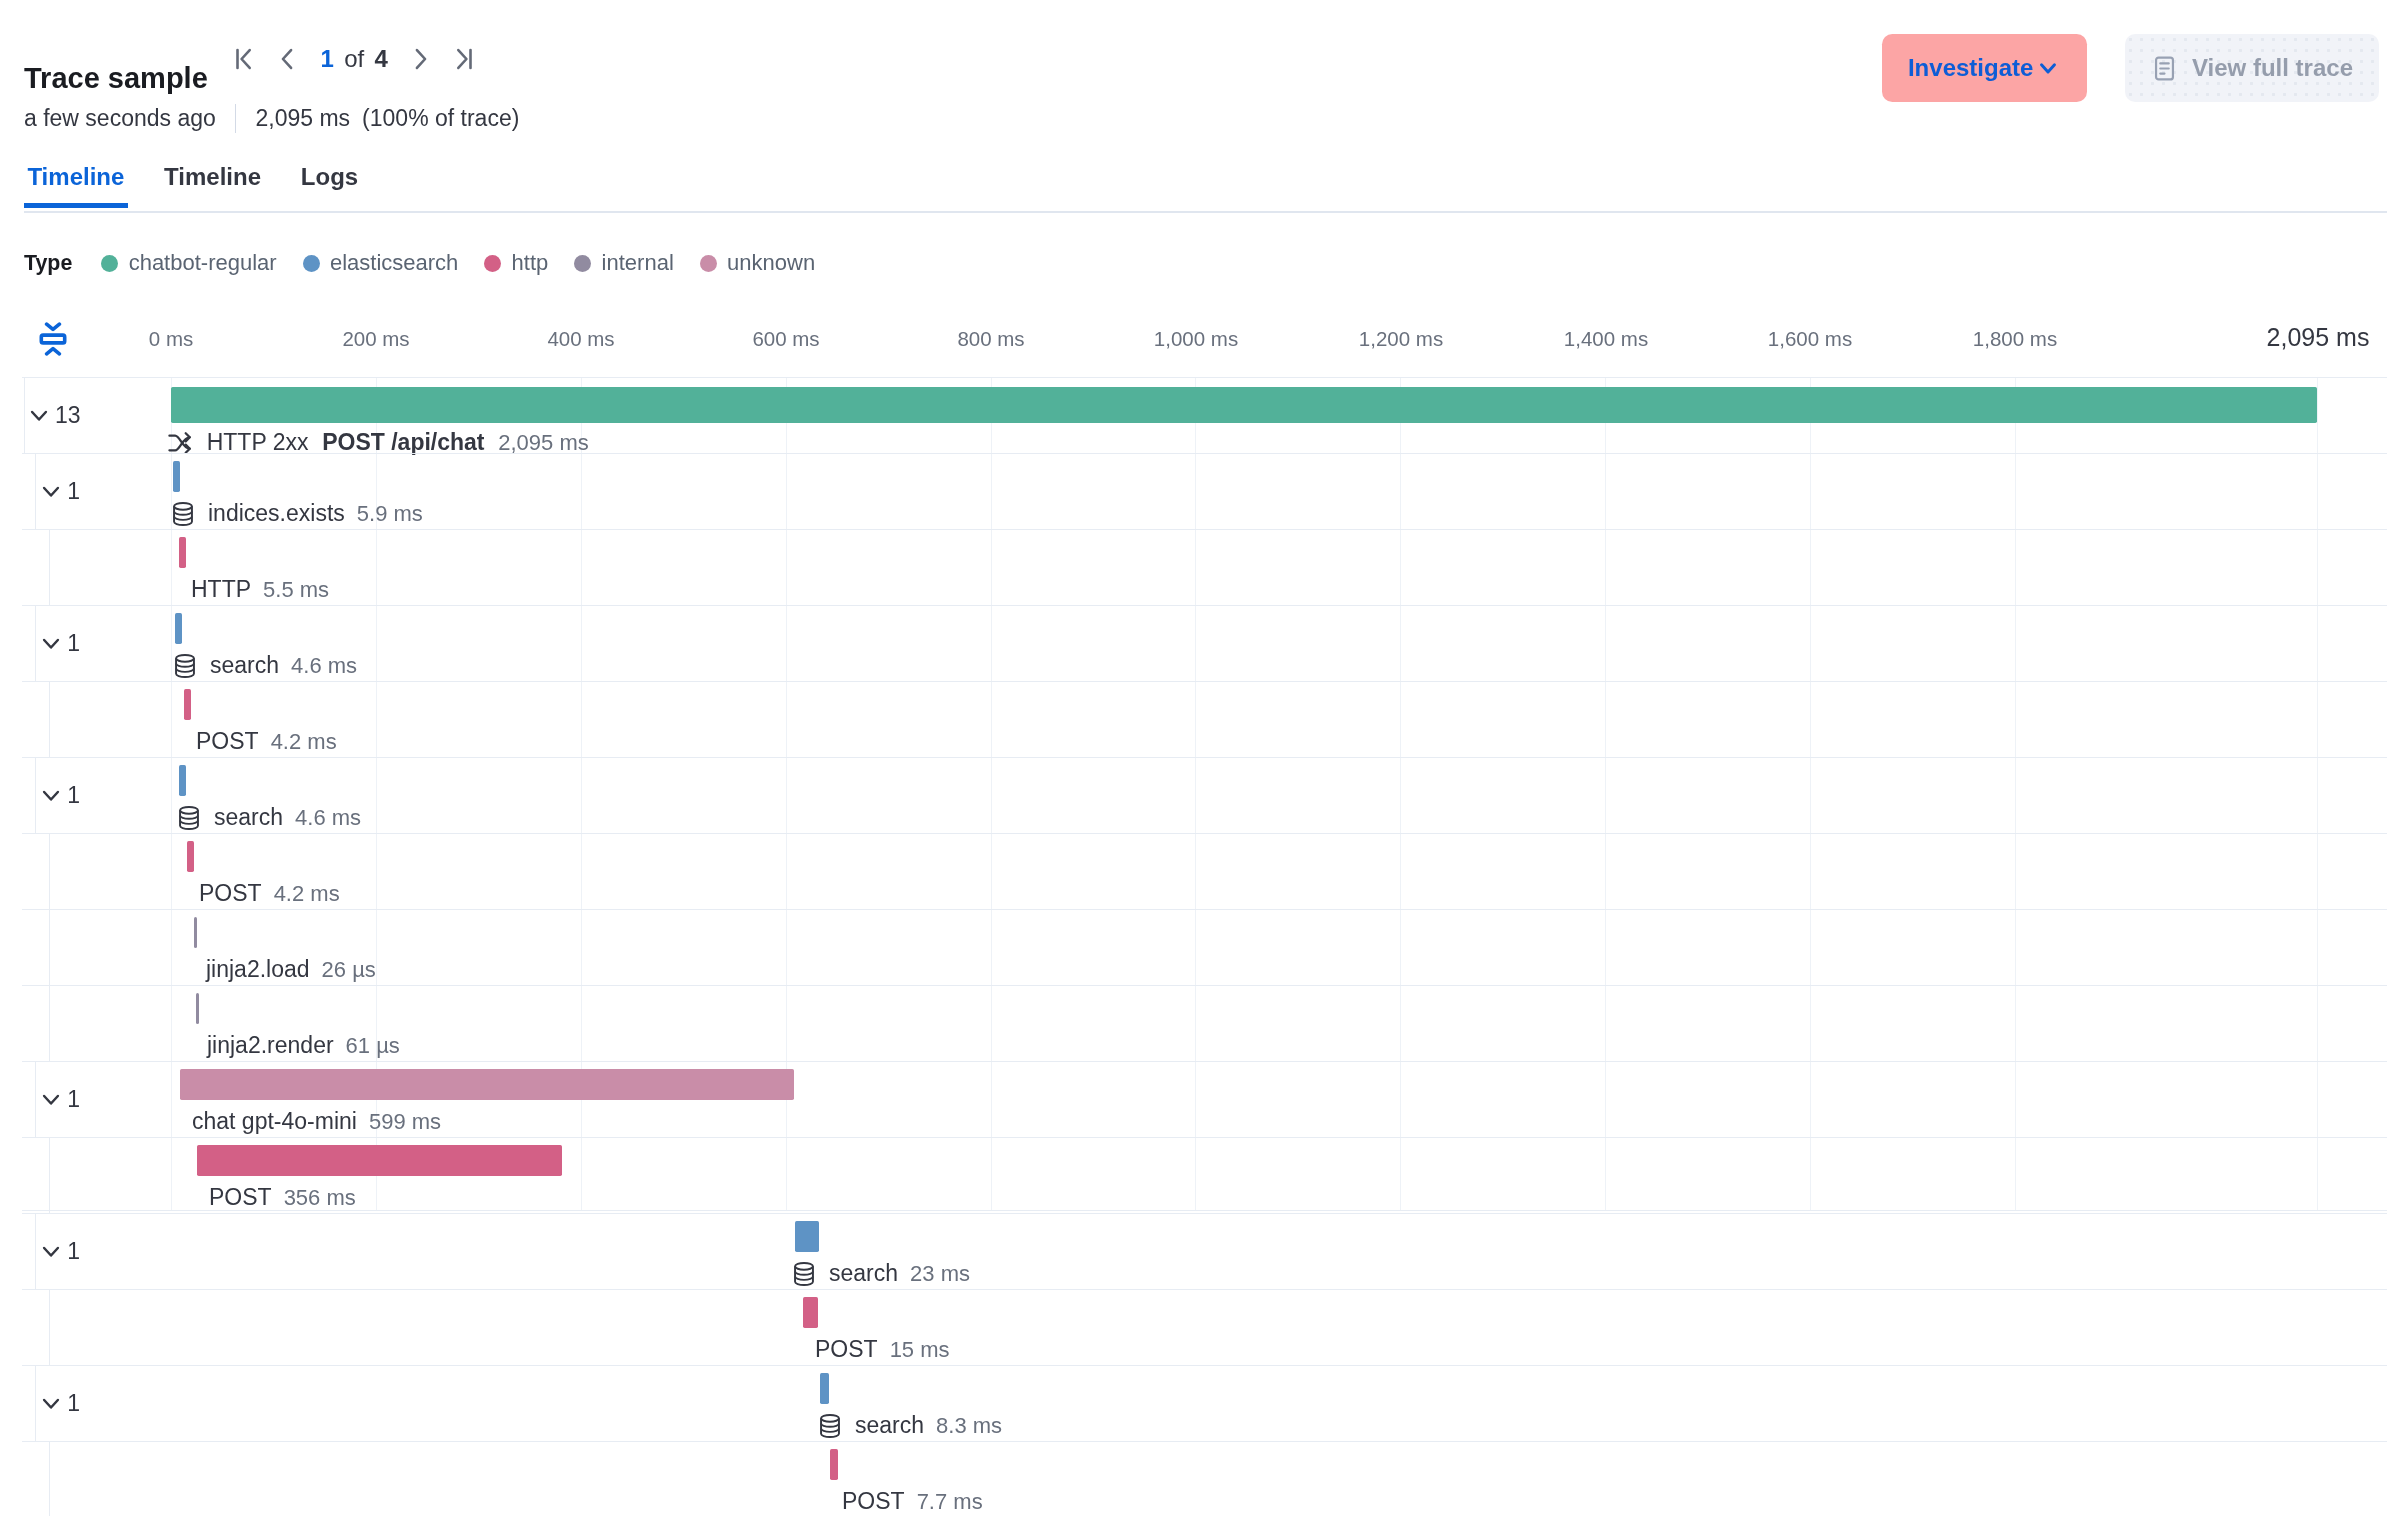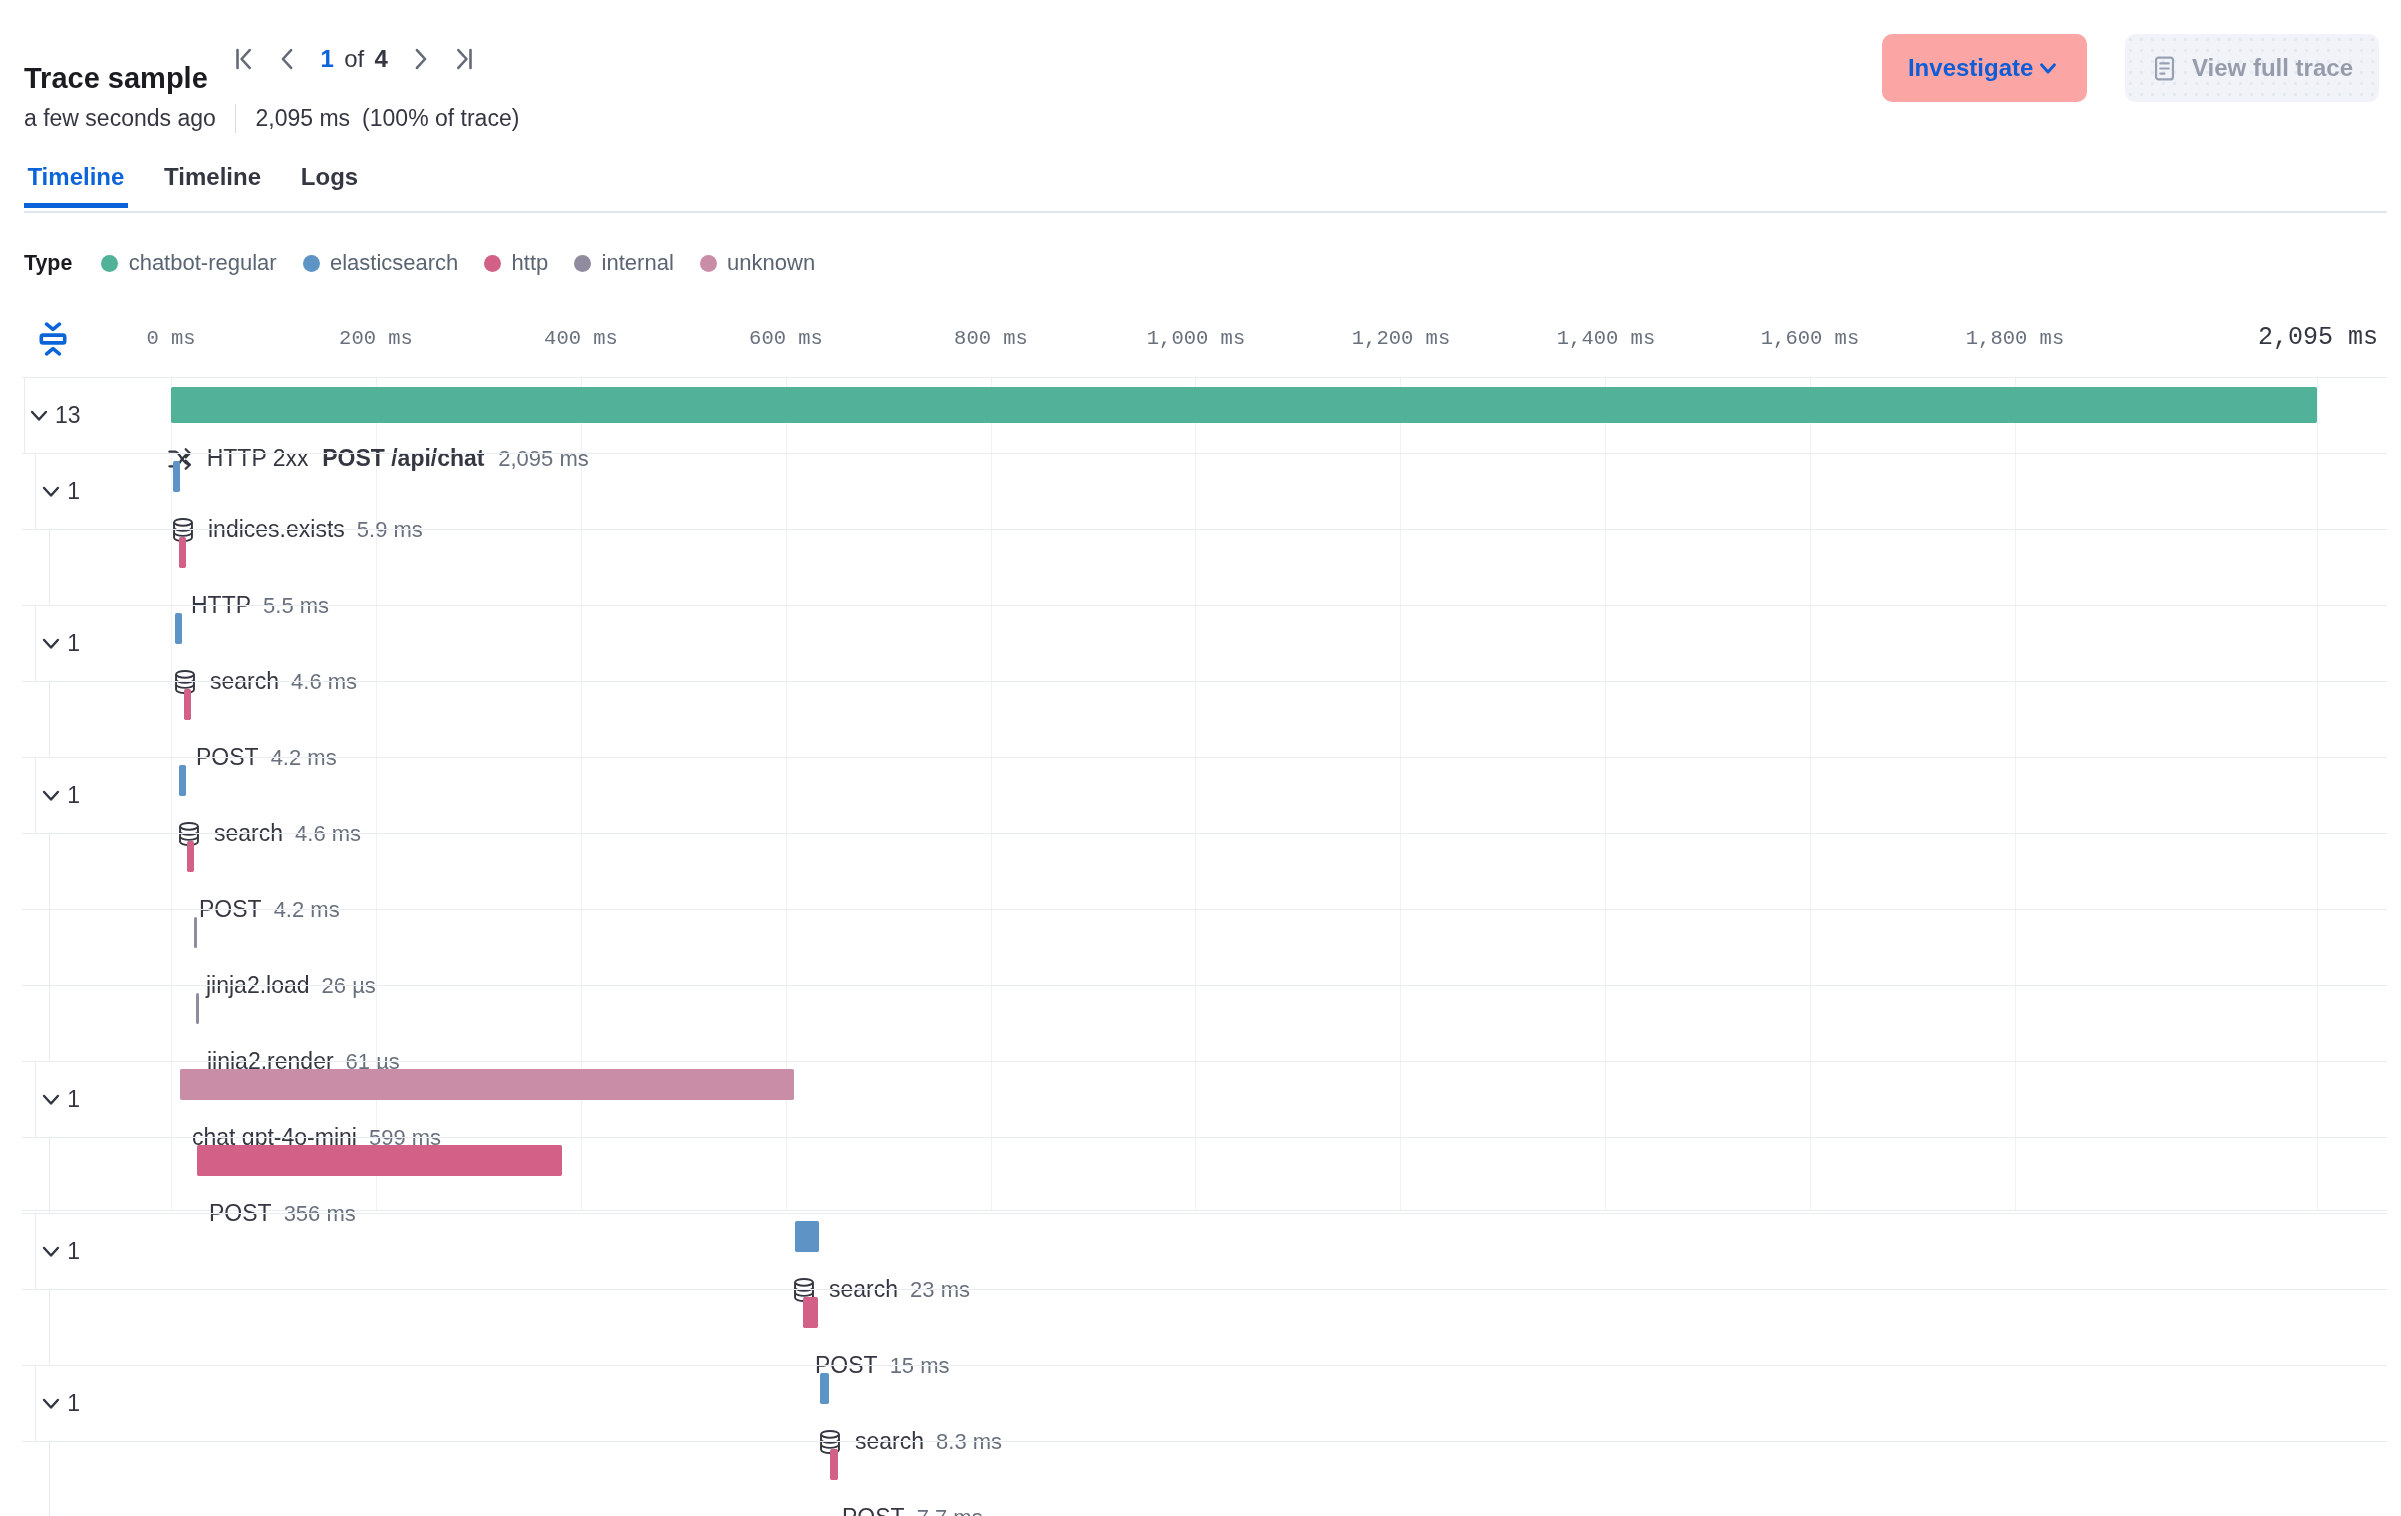--- a/index.html
+++ b/index.html
@@ -41,35 +41,35 @@
   
   #legend { left: 24px; top: 250px; display: flex; align-items: center; gap: 29px; }
   #legend-title { font-size: 21.4px; font-weight: 700; color: #1a1c21; }
   #legend-items { display: flex; align-items: center; gap: 26px; }
   .lg-item { display: flex; align-items: center; gap: 10.3px; font-size: 22px; color: #5a6472; }
   .lg-dot { width: 17px; height: 17px; border-radius: 50%; flex: none; }
 
   
   #fold-btn { left: 34px; top: 320px; background: none; border: none; padding: 1.7px; }
   .axis-tick { position: absolute; top: 327px; transform: translateX(-50%); font-size: 20.5px;
-               color: #69707d; white-space: nowrap; font-family: Liberation Mono, monospace; }
+               color: #69707d; white-space: nowrap; }
   .axis-tick.final { font-size: 25px; color: #343741; top: 323px; }
 
   
   #wf { left: 22px; top: 377px; width: 2365px; height: 834px; border-bottom: 1.7px solid #e7ecf3; }
   .gridline { position: absolute; top: 0; bottom: 0; width: 0; border-left: 1.7px solid #eef2f7; }
   .wf-row { position: relative; height: 76px; border-top: 1.7px solid #e7ecf3; }
   .gutter-line { position: absolute; top: 0; height: 100%; width: 0; border-left: 1.7px solid #e7ecf3; }
   .toggle { position: absolute; top: 50%; transform: translateY(-50%); display: flex; align-items: center;
             gap: 5.1px; background: none; border: none; padding: 5.1px; font-size: 23px; color: #343741; }
   .lv1 .toggle { left: 0.9px; } .lv2 .toggle { left: 13px; }
   .bar { position: absolute; top: 6.8px; height: 31px; border-radius: 1.7px; }
   .lv1 .bar { top: 8.6px; height: 36px; }
   .label { position: absolute; top: 46px; display: flex; align-items: center; gap: 12px;
-           font-size: 23px; color: #343741; white-space: nowrap; background: none; border: none; padding: 0; margin-top: 16px; }
+           font-size: 23px; color: #343741; white-space: nowrap; background: none; border: none; padding: 0; }
   .lv1 .label { top: 51px; gap: 13.7px; }
   .label .nm.bold { font-weight: 700; }
   .label .dur { color: #69707d; font-size: 22px; }
   .ico { display: flex; align-items: center; }
 </style>
 </head>
 <body>
 
 <h1 class="abs" id="page-title">Trace sample</h1>
 

